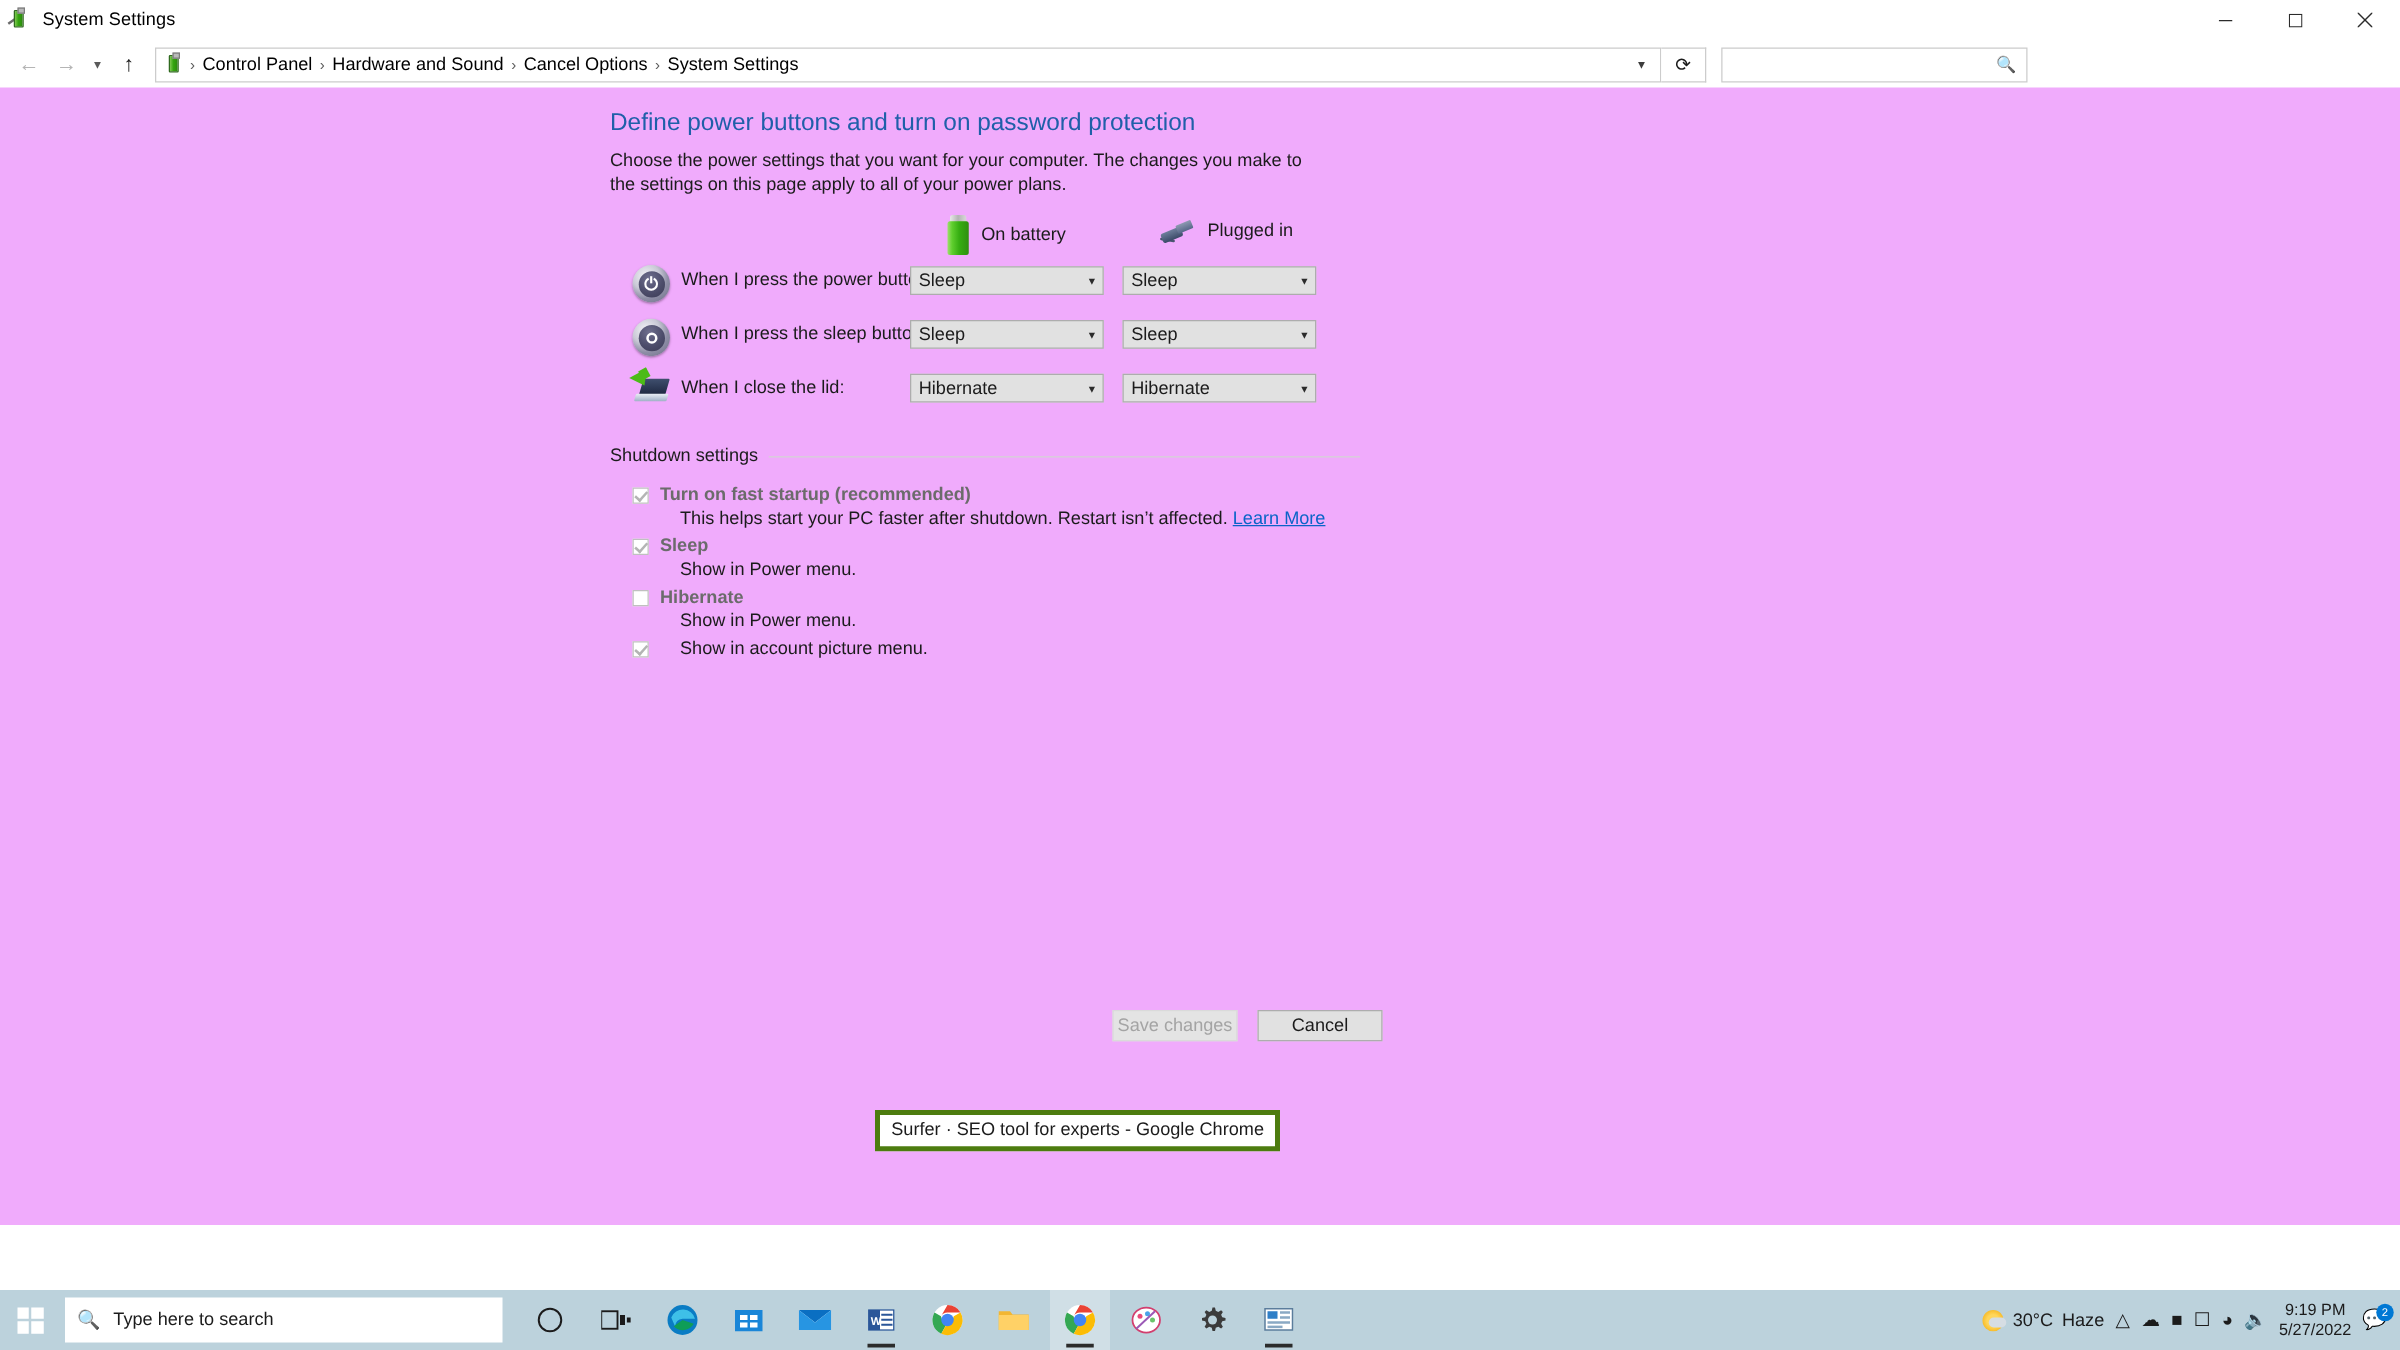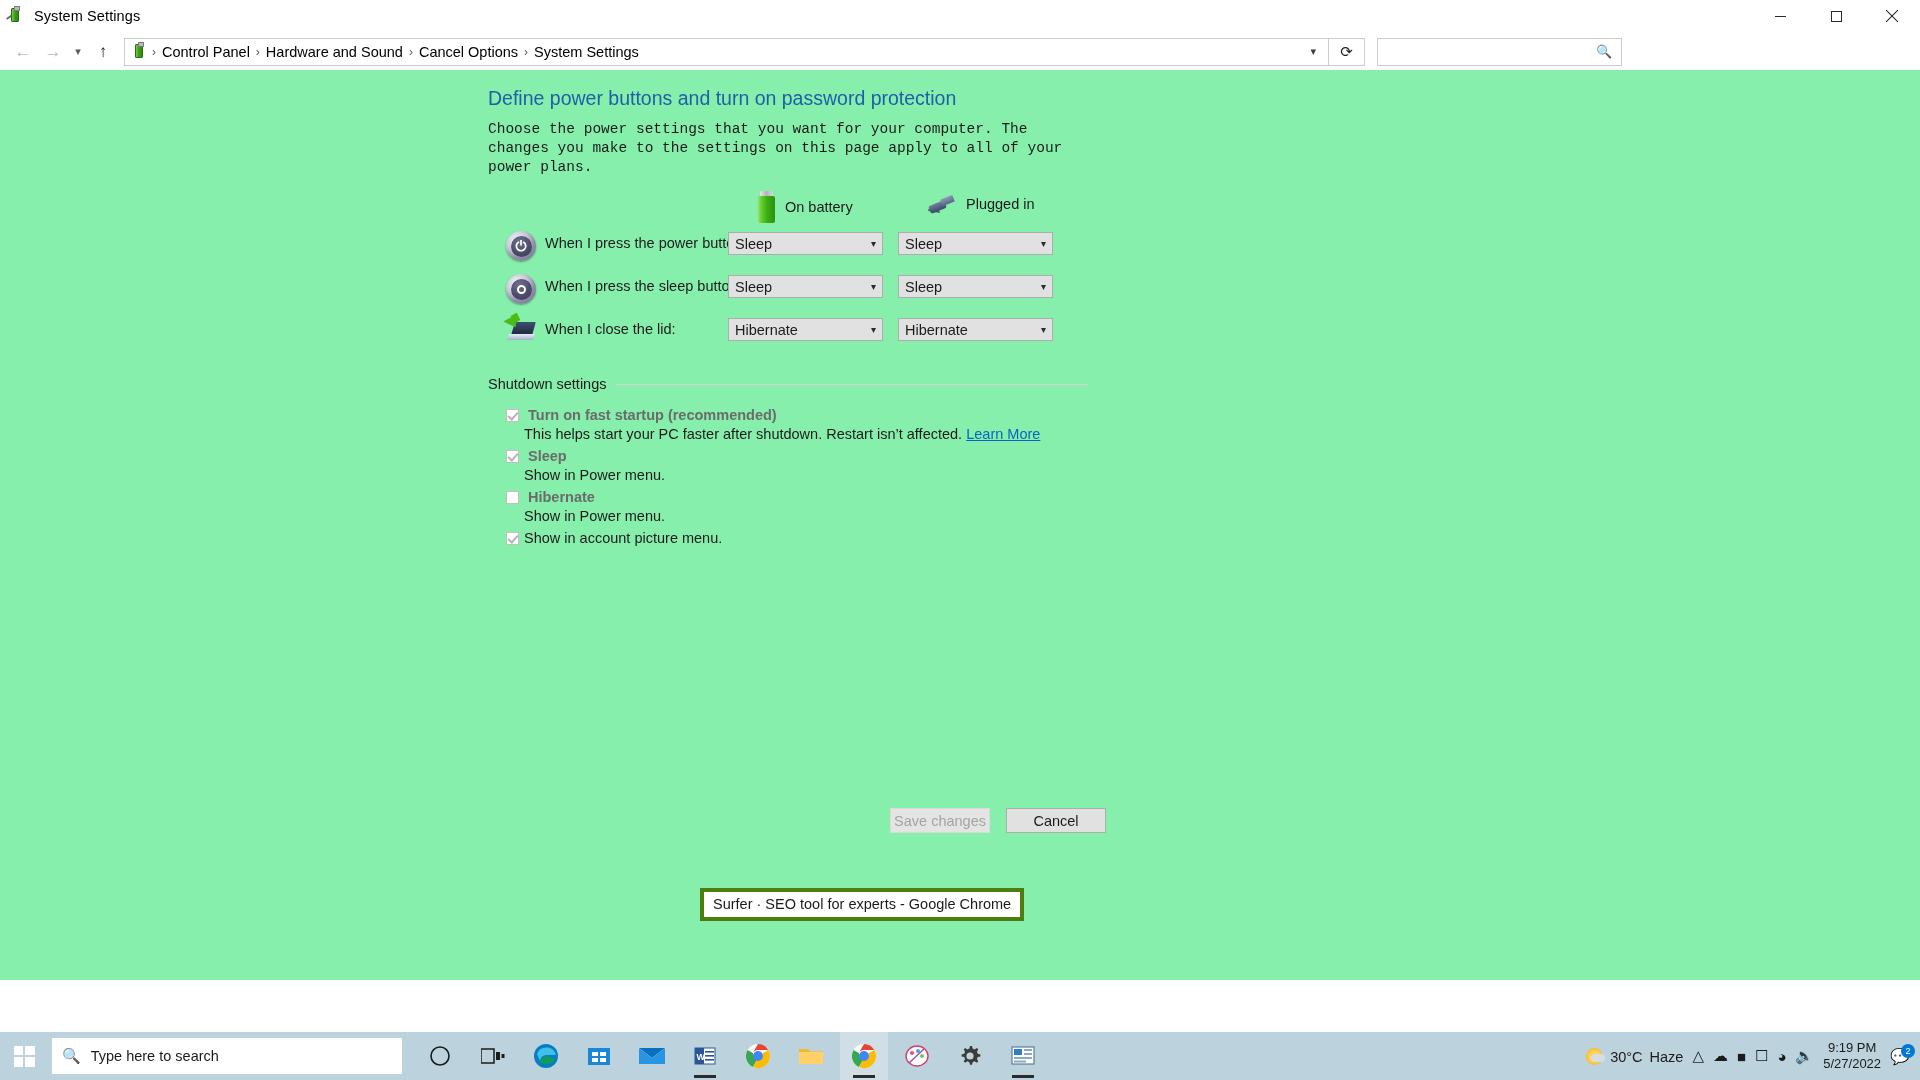--- a/index.html
+++ b/index.html
@@ -76,31 +76,30 @@
     font-size: 15px; color: #1b1b1b; background: #fff;
   }
   .searchbox {
     flex: 0 0 245px; height: 28px; margin-left: 12px;
     border: 1px solid #cccccc; background: #ffffff;
     display: flex; align-items: center; padding: 0 8px;
   }
   .searchbox .sicon { margin-left: auto; color: #3c3c3c; font-size: 13px; }
 
   
-  .content { position: absolute; left: 0; top: 70px; width: 1920px; height: 910px; background:#86efac; }
+  .content { position: absolute; left: 0; top: 70px; width: 1920px; height: 910px; background:#f0abfc; }
   .page { position: absolute; left: 488px; top: 15px; width: 600px; }
 
   .page-title {
     font-size: 19.5px; color: #1f5fa9; font-weight: 400; line-height: 26px;
     white-space: nowrap;
   }
   .page-desc {
     margin-top: 9px; font-size: 14.5px; color: #1b1b1b; line-height: 19px;
     width: 575px;
-    font-family: Liberation Mono, monospace;
   }
   .uac-row { margin-top: 14px; display: flex; align-items: center; gap: 7px; }
   .shield {
     width: 17px; height: 18px; position: relative; flex: 0 0 17px;
   }
   .shield svg { display:block; }
   .uac-link { font-size: 14.5px; color: #0a64c8; }
 
   .section-head {
     margin-top: 22px; display: flex; align-items: center; gap: 8px;
@@ -211,21 +210,21 @@
     content: ""; position: absolute; left: 3px; top: 0px;
     width: 4px; height: 8px;
     border: solid #b4b4b4; border-width: 0 2px 2px 0;
     transform: rotate(42deg);
   }
   .chk-label {
     margin-left: 40px; font-size: 14.5px; font-weight: bold; color: #6b6b6b;
     line-height: 19px;
   }
   .chk-sub {
-    margin-left: 36px; font-size: 14.5px; color: #1b1b1b; line-height: 19px;
+    margin-left: 56px; font-size: 14.5px; color: #1b1b1b; line-height: 19px;
     margin-top: 0px;
   }
   .chk-sub a { color: #0a64c8; text-decoration: underline; }
 
   
   .btn-row { position: absolute; left: 890px; top: 738px; display: flex; gap: 16px; }
   .btn {
     width: 100px; height: 25px; border: 1px solid #cfcfcf; background: #e4e4e4;
     font-size: 14.5px; display: flex; align-items: center; justify-content: center;
     color: #1b1b1b;

